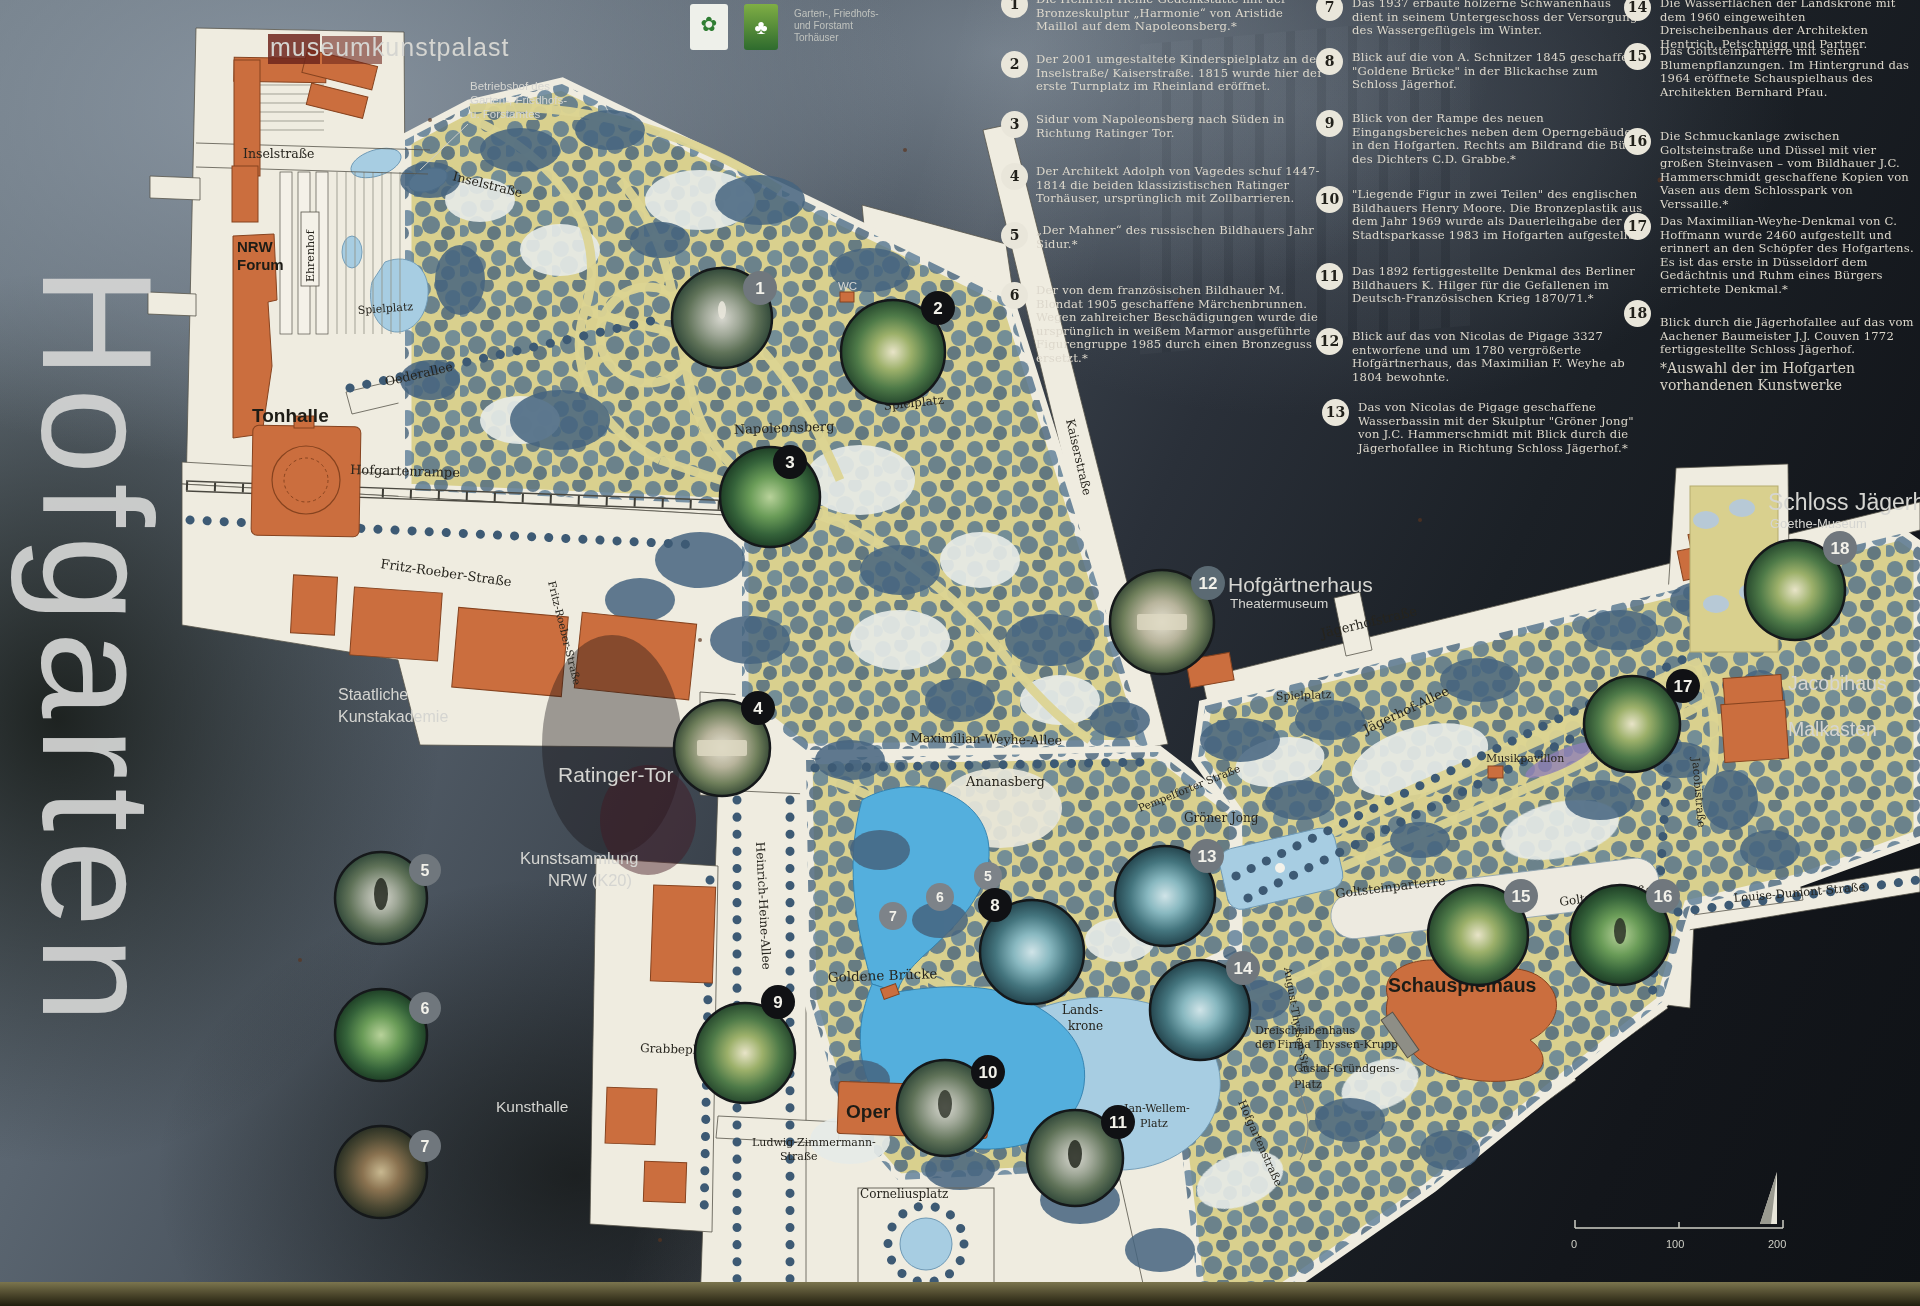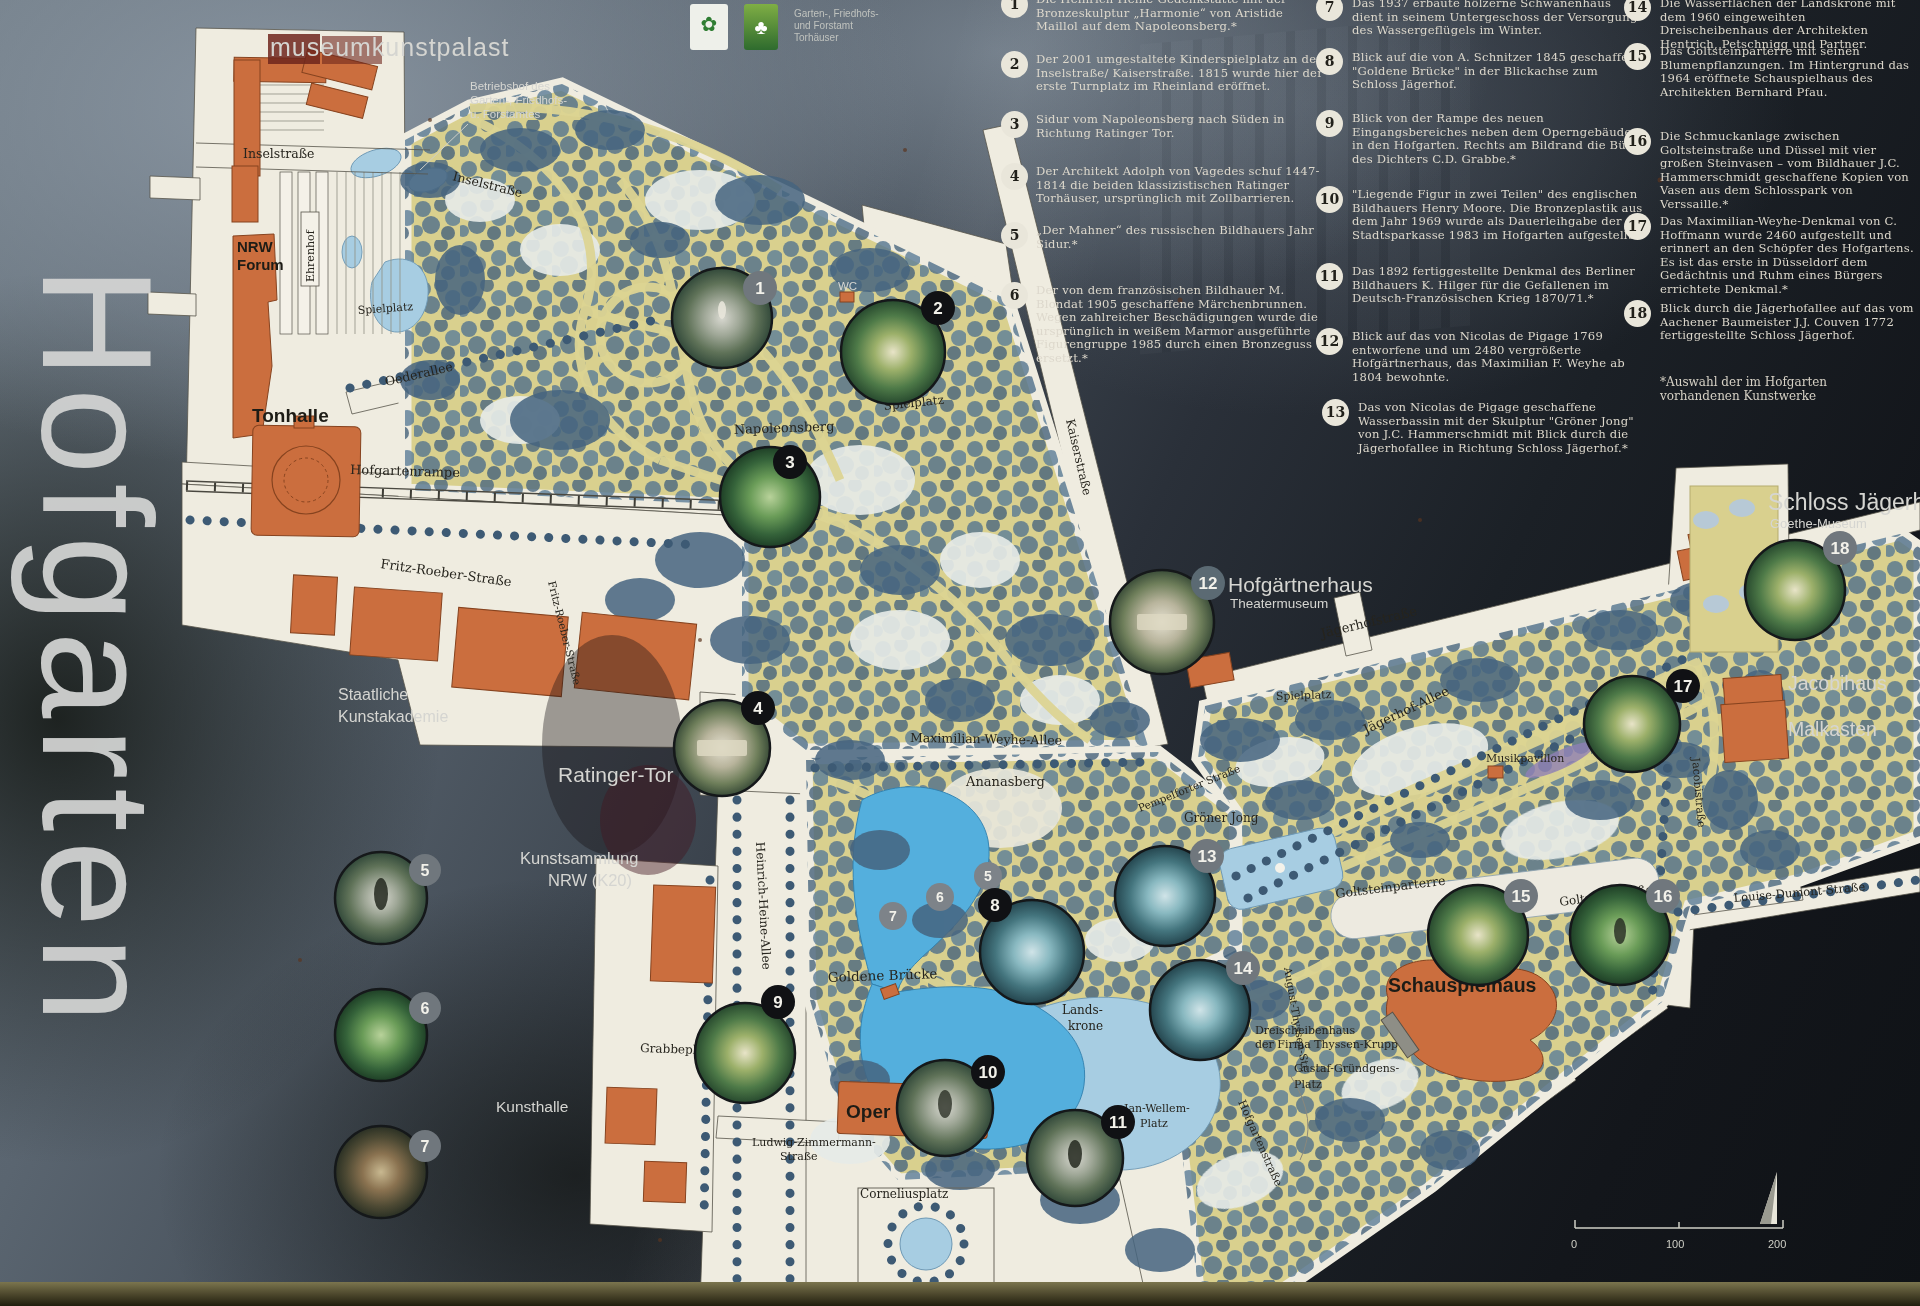--- a/index.html
+++ b/index.html
@@ -24,21 +24,21 @@
   svg{position:absolute;left:0;top:0;}
   svg text{font-family:"DejaVu Serif",serif;fill:#26241d;}
   text.w{fill:#d5d5d1;font-family:"Liberation Sans",sans-serif;}
   text.b{font-family:"Liberation Sans",sans-serif;font-weight:bold;fill:#1d1c16;}
   text.bt{font-family:"Liberation Sans",sans-serif;font-weight:bold;fill:#f2f1ea;}
   text.sc{fill:#cfcfc6;font-family:"Liberation Sans",sans-serif;}
   .lg-num{position:absolute;width:27px;height:27px;border-radius:50%;background:#e9e6da;color:#21201a;
     font-family:"DejaVu Serif",serif;font-weight:bold;font-size:14px;line-height:27px;text-align:center;}
   .lg-text{position:absolute;font-family:"DejaVu Serif",serif;font-size:11.6px;line-height:1.17;
     color:#ddd8cc;letter-spacing:.2px;}
-  .lg-foot{position:absolute;font-family:"DejaVu Serif",serif;font-size:12px;line-height:1.2;color:#d6d1c5;margin-top:15px;}
+  .lg-foot{position:absolute;font-family:"DejaVu Serif",serif;font-size:14px;line-height:1.2;color:#d6d1c5;}
   .logo1{position:absolute;left:690px;top:4px;width:38px;height:46px;background:#eef0ea;border-radius:3px;
     text-align:center;font-size:20px;color:#2e7d32;line-height:40px;}
   .logo2{position:absolute;left:744px;top:4px;width:34px;height:46px;border-radius:3px;
     background:linear-gradient(#7fae45,#2e6b2e);text-align:center;font-size:20px;color:#fff;line-height:46px;}
   .agency{position:absolute;left:794px;top:8px;font-size:10px;line-height:12px;color:#cfd0c9;opacity:.85;}
 </style>
 </head>
 <body>
 
 <div class="board">
@@ -586,30 +586,30 @@
     <div class="lg-text" style="left:1352px;top:-3px;width:294px">Das 1937 erbaute hölzerne Schwanenhaus dient in seinem Untergeschoss der Versorgung des Wassergeflügels im Winter.</div>
     <div class="lg-num" style="left:1316px;top:48px">8</div>
     <div class="lg-text" style="left:1352px;top:51px;width:294px">Blick auf die von A. Schnitzer 1845 geschaffene "Goldene Brücke" in der Blickachse zum Schloss Jägerhof.</div>
     <div class="lg-num" style="left:1316px;top:110px">9</div>
     <div class="lg-text" style="left:1352px;top:112px;width:294px">Blick von der Rampe des neuen Eingangsbereiches neben dem Operngebäude in den Hofgarten. Rechts am Bildrand die Büste des Dichters C.D. Grabbe.*</div>
     <div class="lg-num" style="left:1316px;top:186px">10</div>
     <div class="lg-text" style="left:1352px;top:188px;width:294px">"Liegende Figur in zwei Teilen" des englischen Bildhauers Henry Moore. Die Bronzeplastik aus dem Jahr 1969 wurde als Dauerleihgabe der Stadtsparkasse 1983 im Hofgarten aufgestellt.*</div>
     <div class="lg-num" style="left:1316px;top:263px">11</div>
     <div class="lg-text" style="left:1352px;top:265px;width:294px">Das 1892 fertiggestellte Denkmal des Berliner Bildhauers K. Hilger für die Gefallenen im Deutsch-Französischen Krieg 1870/71.*</div>
     <div class="lg-num" style="left:1316px;top:328px">12</div>
-    <div class="lg-text" style="left:1352px;top:330px;width:294px">Blick auf das von Nicolas de Pigage 1769 entworfene und um 2480 vergrößerte Hofgärtnerhaus, das Maximilian F. Weyhe ab 1804 bewohnte.</div>
+    <div class="lg-text" style="left:1352px;top:330px;width:294px">Blick auf das von Nicolas de Pigage 3327 entworfene und um 1780 vergrößerte Hofgärtnerhaus, das Maximilian F. Weyhe ab 1804 bewohnte.</div>
     <div class="lg-num" style="left:1322px;top:399px">13</div>
     <div class="lg-text" style="left:1358px;top:401px;width:294px">Das von Nicolas de Pigage geschaffene Wasserbassin mit der Skulptur "Gröner Jong" von J.C. Hammerschmidt mit Blick durch die Jägerhofallee in Richtung Schloss Jägerhof.*</div>
     <div class="lg-num" style="left:1624px;top:-6px">14</div>
     <div class="lg-text" style="left:1660px;top:-3px;width:254px">Die Wasserflächen der Landskrone mit dem 1960 eingeweihten Dreischeibenhaus der Architekten Hentrich, Petschnigg und Partner.</div>
     <div class="lg-num" style="left:1624px;top:43px">15</div>
     <div class="lg-text" style="left:1660px;top:45px;width:254px">Das Goltsteinparterre mit seinen Blumenpflanzungen. Im Hintergrund das 1964 eröffnete Schauspielhaus des Architekten Bernhard Pfau.</div>
     <div class="lg-num" style="left:1624px;top:128px">16</div>
     <div class="lg-text" style="left:1660px;top:130px;width:254px">Die Schmuckanlage zwischen Goltsteinstraße und Düssel mit vier großen Steinvasen – vom Bildhauer J.C. Hammerschmidt geschaffene Kopien von Vasen aus dem Schlosspark von Verssaille.*</div>
     <div class="lg-num" style="left:1624px;top:213px">17</div>
     <div class="lg-text" style="left:1660px;top:215px;width:254px">Das Maximilian-Weyhe-Denkmal von C. Hoffmann wurde 2460 aufgestellt und erinnert an den Schöpfer des Hofgartens. Es ist das erste in Düsseldorf dem Gedächtnis und Ruhm eines Bürgers errichtete Denkmal.*</div>
     <div class="lg-num" style="left:1624px;top:300px">18</div>
-    <div class="lg-text" style="left:1660px;top:302px;width:254px">Blick durch die Jägerhofallee auf das vom Aachener Baumeister J.J. Couven 1772 fertiggestellte Schloss Jägerhof.</div>
+    <div class="lg-text" style="left:1660px;top:316px;width:254px">Blick durch die Jägerhofallee auf das vom Aachener Baumeister J.J. Couven 1772 fertiggestellte Schloss Jägerhof.</div>
     <div class="lg-foot" style="left:1660px;top:360px;width:240px">*Auswahl der im Hofgarten vorhandenen Kunstwerke</div>
   </div>
 
   <div class="frame"></div>
 </div>
 
 </body></html>

